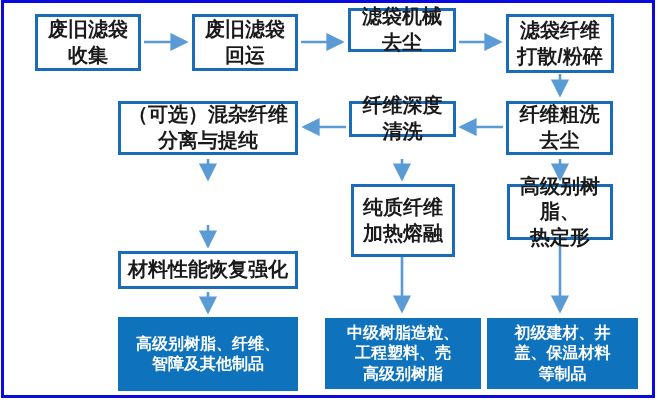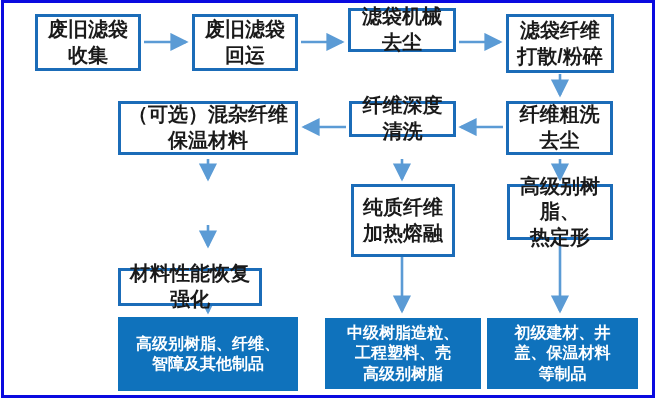--- a/index.html
+++ b/index.html
@@ -72,32 +72,32 @@
   <div class="node process" style="left:35px;  top:14px; width:106px; height:57px;">废旧滤袋
 收集</div>
   <div class="node process" style="left:192px; top:14px; width:106px; height:57px;">废旧滤袋
 回运</div>
   <div class="node process" style="left:348px; top:8px; width:108px; height:44px;">滤袋机械
 去尘</div>
   <div class="node process" style="left:506px; top:14px; width:108px; height:59px;">滤袋纤维
 打散/粉碎</div>
 
   <div class="node process" style="left:118px; top:101px; width:180px; height:54px;">（可选）混杂纤维
-保温材料</div>
+分离与提纯</div>
   <div class="node process" style="left:349px; top:101px; width:107px; height:36px;">纤维深度
 清洗</div>
   <div class="node process" style="left:506px; top:101px; width:107px; height:54px;">纤维粗洗
 去尘</div>
 
   <div class="node process" style="left:351px; top:184px; width:104px; height:73px;">纯质纤维
 加热熔融</div>
   <div class="node process" style="left:507px; top:184px; width:106px; height:56px;">高级别树脂、
 热定形</div>
 
-  <div class="node process" style="left:118px; top:268px; width:144px; height:38px;">材料性能恢复强化</div>
+  <div class="node process" style="left:118px; top:251px; width:180px; height:38px;">材料性能恢复强化</div>
 
   <div class="node product" style="left:118px; top:317px; width:180px; height:74px;">高级别树脂、纤维、
 智障及其他制品</div>
   <div class="node product" style="left:325px; top:318px; width:156px; height:71px;">中级树脂造粒、
 工程塑料、壳
 高级别树脂</div>
   <div class="node product" style="left:487px; top:318px; width:151px; height:71px;">初级建材、井
 盖、保温材料
 等制品</div>
 

